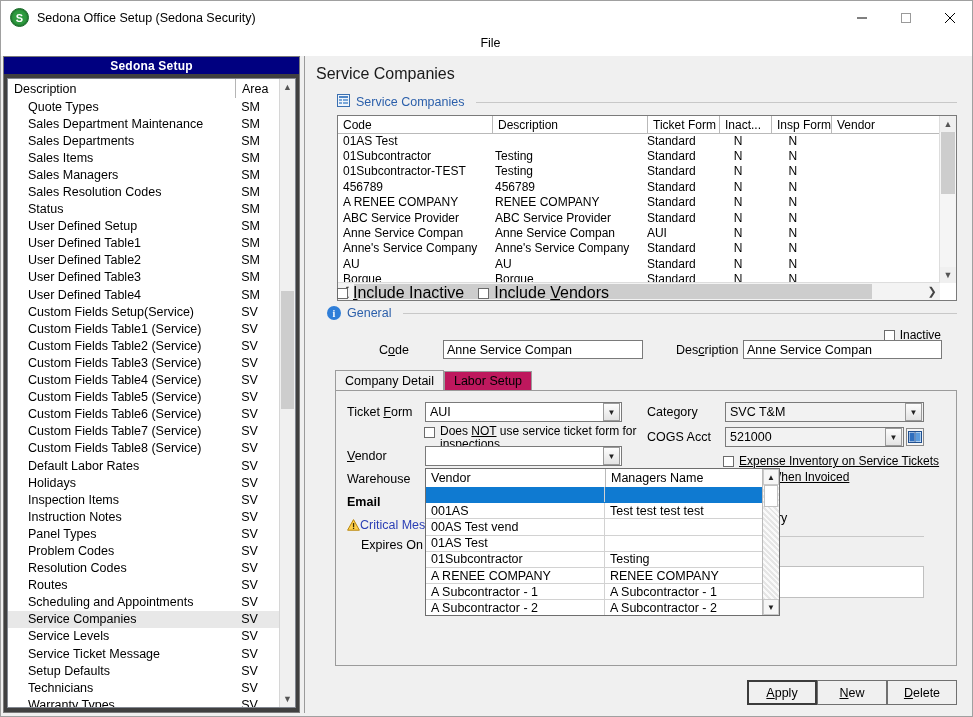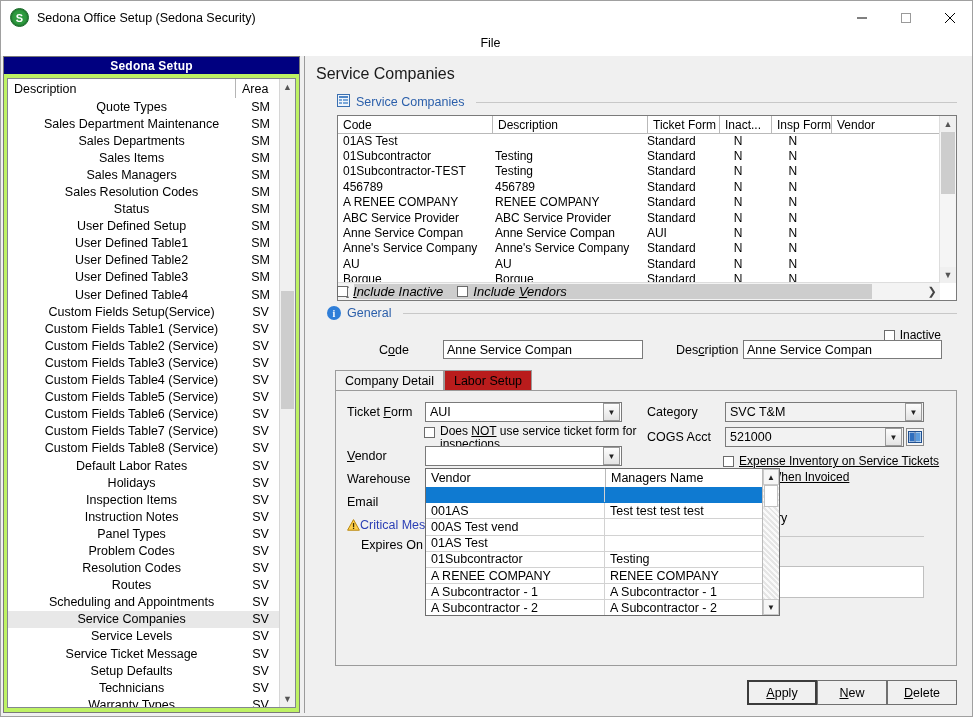--- a/index.html
+++ b/index.html
@@ -23,21 +23,21 @@
 
   
   .menubar{height:22px;background:#ffffff;display:flex;align-items:center;padding-left:8px;flex-direction:column;}
   .menu-item{padding:2px 9px;font-size:12.5px;color:#000;}
   .menu-item.disabled{color:#a6a6a6;}
 
   
   .split{position:absolute;left:0;top:55px;right:0;bottom:0;}
 
   
-  .leftpanel{position:absolute;left:2px;top:0;width:297px;bottom:3px;background:#bef264;border:1px solid #7a7a7a;box-sizing:border-box;text-align:center;}
+  .leftpanel{position:absolute;left:2px;top:0;width:297px;bottom:3px;background:#404040;border:1px solid #7a7a7a;box-sizing:border-box;}
   .lp-header{height:17px;background:#000080;color:#fff;font-weight:bold;font-size:12px;
              display:flex;align-items:center;justify-content:center;letter-spacing:.2px;}
   .lp-grid{position:absolute;left:3px;right:3px;top:21px;bottom:4px;border:1px solid #828790;background:#fff;box-sizing:border-box;overflow:hidden;}
   .lp-colhead{display:flex;height:19px;background:#fff;border-bottom:1px solid #c0c0c0;}
   .lp-ch{border-right:1px solid #b5b5b5;display:flex;align-items:center;padding-left:6px;font-size:12.5px;background:#fff;height:19px;box-sizing:border-box;}
   .lp-ch.desc{width:228px;}
   .lp-ch.area{width:45px;}
   .lp-ch.spacer{flex:1;border-right:none;}
   .lp-rows{position:absolute;left:0;right:15px;top:19px;bottom:0;overflow:hidden;background:#fff;}
   .lp-row{display:flex;height:17.1px;align-items:center;font-size:12.5px;}
@@ -63,40 +63,40 @@
   .sc-rows{position:absolute;left:0;right:16px;top:17px;bottom:17px;overflow:hidden;}
   .sc-tr{display:flex;height:15.4px;align-items:center;font-size:12px;}
   .sc-td{padding-left:5px;box-sizing:border-box;white-space:nowrap;overflow:hidden;}
   .sc-td.ctr{padding-left:0;text-align:center;}
   .sc-vscroll{position:absolute;right:0;top:0;bottom:17px;width:16px;background:#f5f5f5;border-left:1px solid #ddd;}
   .sc-hscroll{position:absolute;left:0;right:16px;bottom:0;height:17px;background:#f3f3f3;border-top:1px solid #ddd;display:flex;align-items:center;}
   .hs-arrow{width:16px;text-align:center;color:#444;font-size:11px;}
   .hs-track{flex:1;height:15px;position:relative;}
   .hs-thumb{position:absolute;left:0;top:0;bottom:0;width:518px;background:#cdcdcd;}
 
-  .chkline{position:absolute;left:32px;top:228px;display:flex;align-items:center;gap:14px;font-size:13px;font-style:italic;}
+  .chkline{position:absolute;left:32px;top:228px;display:flex;align-items:center;gap:14px;font-size:16px;}
   .chk{display:inline-flex;align-items:center;gap:5px;}
   .box{width:11px;height:11px;border:1px solid #6b6b6b;background:#fff;box-sizing:border-box;display:inline-block;}
   .u{text-decoration:underline;}
 
   
   .gen-group{position:absolute;left:22px;right:13px;top:250px;}
   .gen-icon{width:14px;height:14px;border-radius:50%;background:#2f7ed8;color:#fff;font-size:10px;font-weight:bold;
             display:flex;align-items:center;justify-content:center;font-family:"Liberation Serif",serif;}
   .gen-body{position:relative;height:40px;}
   .inactive-chk{position:absolute;right:16px;top:8px;display:flex;align-items:center;gap:5px;font-size:12px;}
 
   .fieldrow{position:absolute;left:0;right:0;top:34px;height:22px;}
   .flabel{position:absolute;font-size:12.5px;}
   .finput{position:absolute;height:19px;border:1px solid #7a7a7a;background:#fff;box-sizing:border-box;
           font-size:12.5px;padding:1px 3px;display:flex;align-items:center;white-space:nowrap;overflow:hidden;}
 
   
-  .tabstrip{position:absolute;left:30px;right:13px;top:314px;height:21px;display:flex;align-items:flex-start;}
-  .tab{height:20px;padding:0 9px;display:flex;align-items:center;font-size:12.5px;background:#b91c1c;
+  .tabstrip{position:absolute;left:30px;right:13px;top:314px;height:21px;display:flex;align-items:center;}
+  .tab{height:20px;padding:0 9px;display:flex;align-items:center;font-size:12.5px;background:#be185d;
        border:1px solid #9b9b9b;border-bottom:none;box-sizing:border-box;}
   .tab.active{background:#f0f0f0;border-bottom:1px solid #f0f0f0;height:21px;}
   .tab-panel{position:absolute;left:30px;right:13px;top:334px;bottom:47px;border:1px solid #9b9b9b;background:#f0f0f0;box-sizing:border-box;}
 
   .cbo{position:absolute;height:20px;border:1px solid #7a7a7a;background:#fff;box-sizing:border-box;display:flex;align-items:center;}
   .cbo .val{flex:1;font-size:12.5px;padding-left:4px;white-space:nowrap;overflow:hidden;}
   .cbo .arw{width:17px;height:18px;margin-right:1px;background:linear-gradient(#fdfdfd,#e3e3e3);border:1px solid #9a9a9a;
             box-sizing:border-box;display:flex;align-items:center;justify-content:center;font-size:8px;color:#222;}
   .cbo.readonly{background:#f2f2f2;}
   .caret{width:1px;height:13px;background:#000;margin-left:4px;}
@@ -508,21 +508,21 @@
           </span>
         </span>
 
         <span class="flabel" style="left:11px;top:58px;"><span class="u">V</span>endor</span>
         <div class="cbo" style="left:89px;top:55px;width:197px;">
           <span class="val"><span class="caret"></span></span>
           <span class="arw">▼</span>
         </div>
 
         <span class="flabel" style="left:11px;top:81px;">Warehouse</span>
-        <span class="flabel" style="left:11px;top:104px;">Email</span>
+        <span class="flabel" style="left:11px;top:104px;font-weight:bold;">Email</span>
         <span class="flabel linklabel" style="left:11px;top:127px;">
           <span class="warnico">
             <svg width="13" height="12" viewBox="0 0 13 12">
                 <polygon points="6.5,0.6 12.4,11.2 0.6,11.2" fill="#ffd14a" stroke="#b8860b" stroke-width="1"></polygon>
                 <rect x="5.9" y="4" width="1.3" height="4" fill="#3b2b00"></rect>
                 <rect x="5.9" y="8.7" width="1.3" height="1.3" fill="#3b2b00"></rect>
               </svg>
           </span><span>Critical Mes</span>
         </span>
         <span class="flabel" style="left:25px;top:147px;">Expires On</span>

